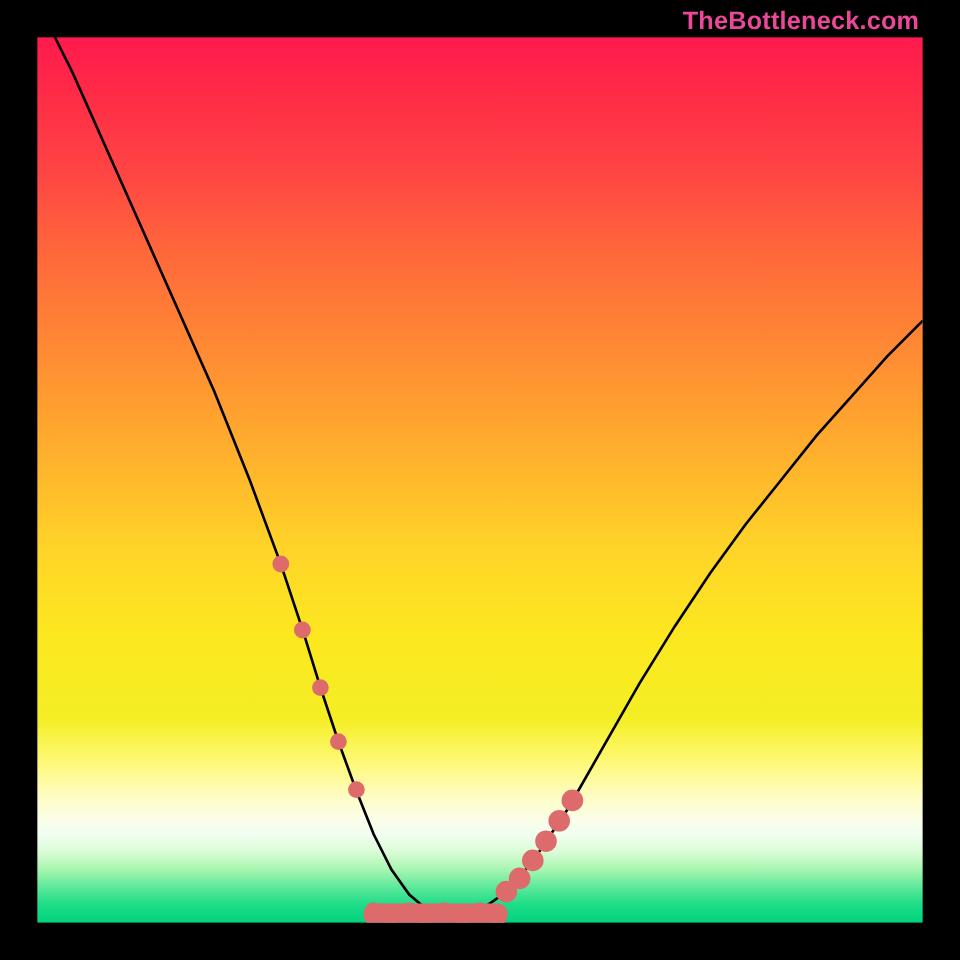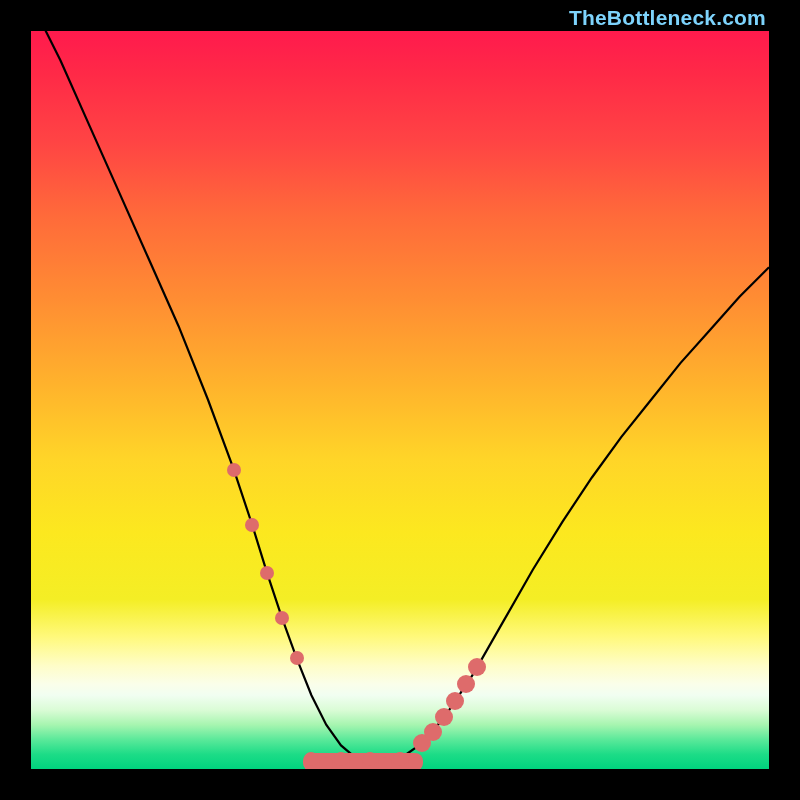--- a/index.html
+++ b/index.html
@@ -71,21 +71,21 @@
   }
   .smear {
     position: absolute;
     background: #de6b6b;
     border-radius: 8px;
   }
   .watermark {
     position: absolute;
     top: 6px;
     right: 34px;
-    color: #7dd3fc;
+    color: #ec4899;
     font-size: 21px;
     font-weight: 600;
     letter-spacing: 0.2px;
   }
 </style>
 </head>
 <body>
 
 <div class="frame">
   <div class="watermark">TheBottleneck.com</div>

